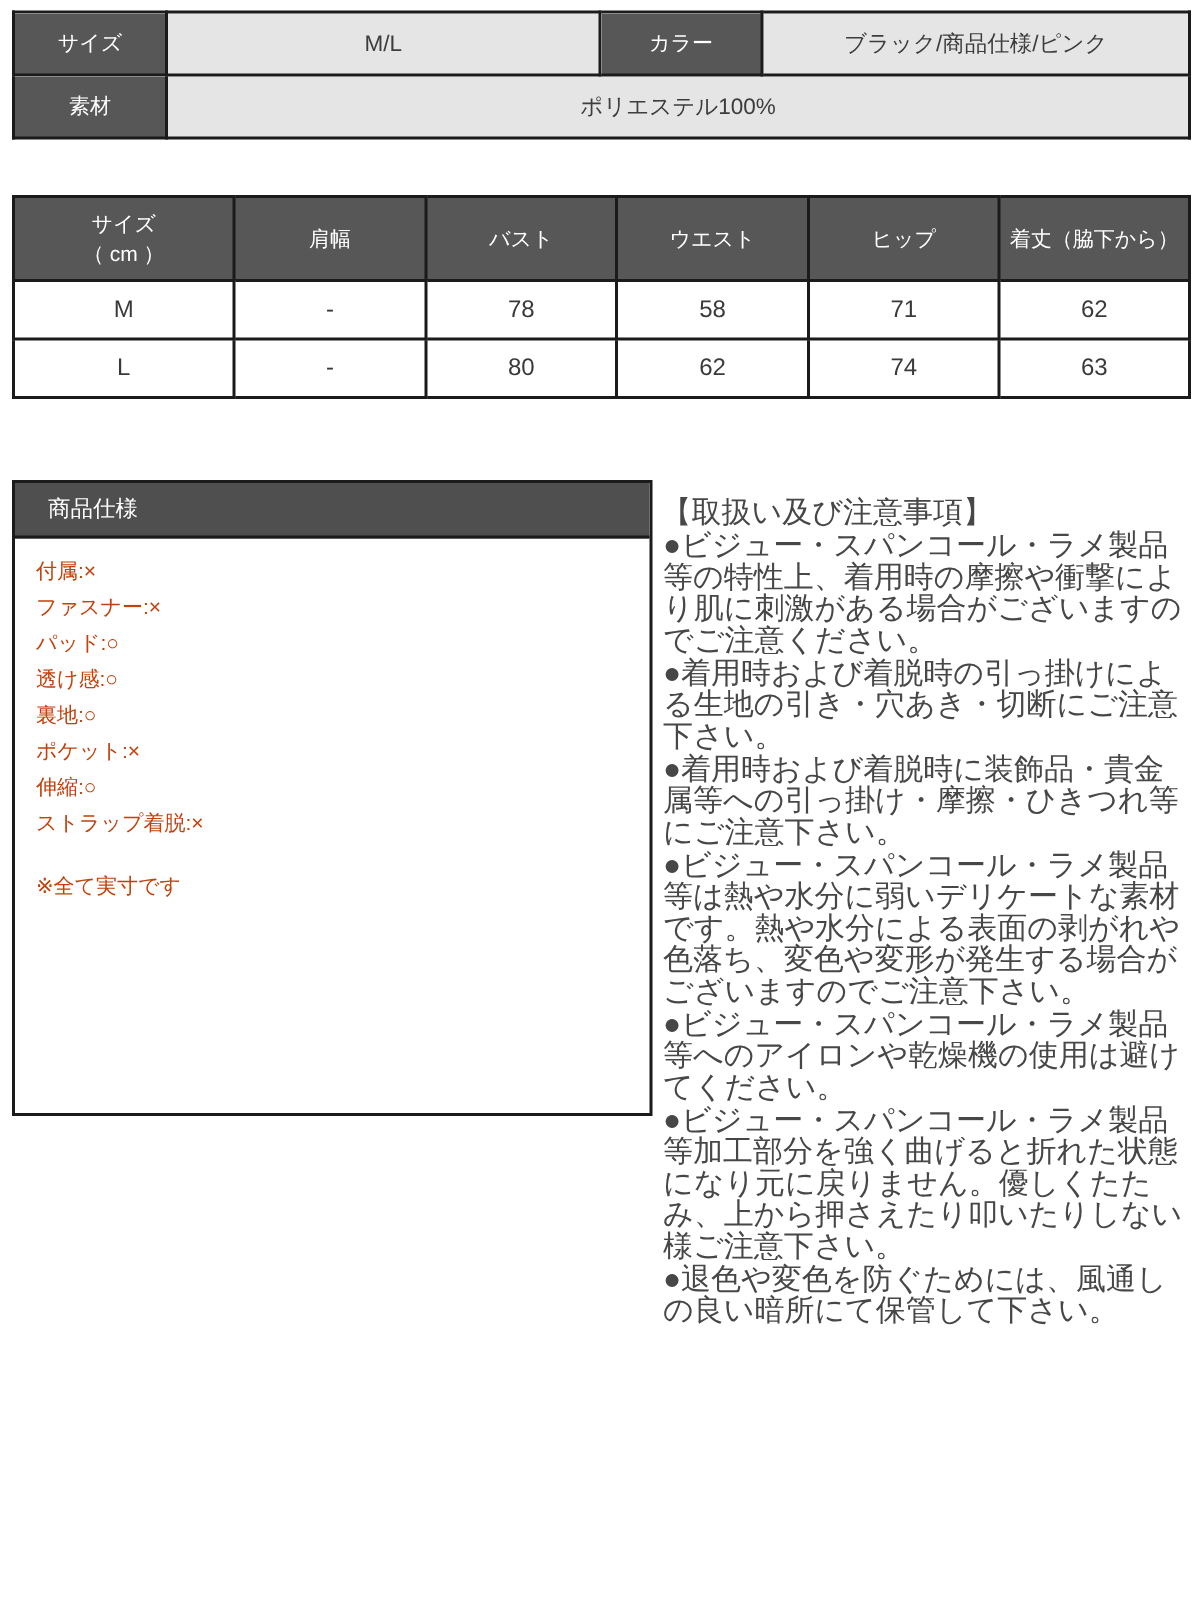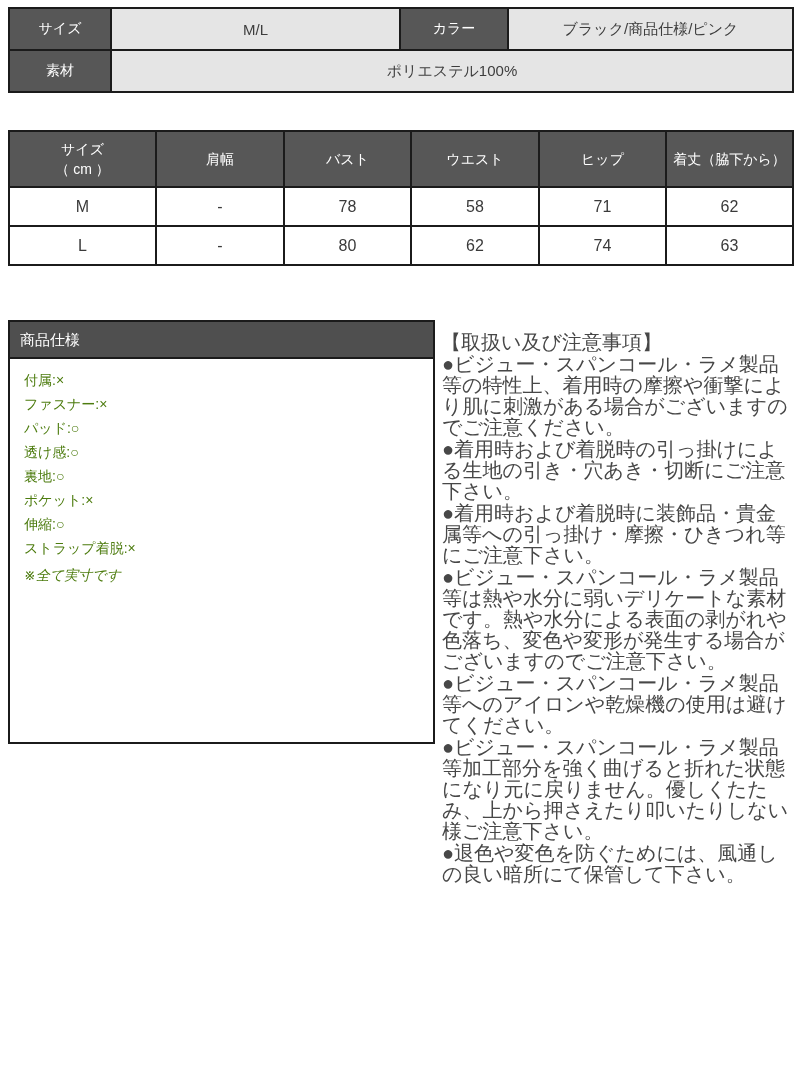--- a/index.html
+++ b/index.html
@@ -16,24 +16,24 @@
   .t1 th { background:#575757; color:#ffffff; font-weight:normal; font-size:14px; }
   .t1 td { font-size:15px; color:#3d3d3d; background:#e5e5e5; }
 
   
   .t2 { position:absolute; left:8px; top:130px; width:784px; }
   .t2 th { background:#575757; color:#ffffff; font-weight:normal; font-size:14px; border:2px solid #1b1b1b; height:52px; text-align:center; vertical-align:middle; line-height:20px; }
   .t2 td { border:2px solid #1b1b1b; height:35px; text-align:center; vertical-align:middle; font-size:16px; color:#3a3a3a; background:#ffffff; }
 
   
   .spec-box { position:absolute; left:8px; top:320px; width:427px; height:424px; border:2px solid #1b1b1b; box-sizing:border-box; background:#ffffff; }
-  .spec-header { background:#4f4f4f; color:#ffffff; height:35px; line-height:35px; padding-left:10px; font-size:15px; border-bottom:2px solid #1b1b1b; }
-  .spec-body { padding:9px 14px; font-size:14px; color:#4d7c0f; }
+  .spec-header { background:#4f4f4f; color:#ffffff; height:35px; line-height:35px; padding-left:22px; font-size:15px; border-bottom:2px solid #1b1b1b; }
+  .spec-body { padding:9px 14px; font-size:14px; color:#c2410c; }
   .spec-item { line-height:24px; white-space:pre; }
-  .spec-note { margin-top:3px; line-height:24px;font-style:italic; }
+  .spec-note { margin-top:18px; line-height:24px; }
 
   
   .handling { position:absolute; left:441px; top:332px; width:351px; font-size:20px; line-height:21px; color:#474747; }
   .handling p { margin:1px; }
 </style>
 </head>
 <body>
 
 <div>
 

